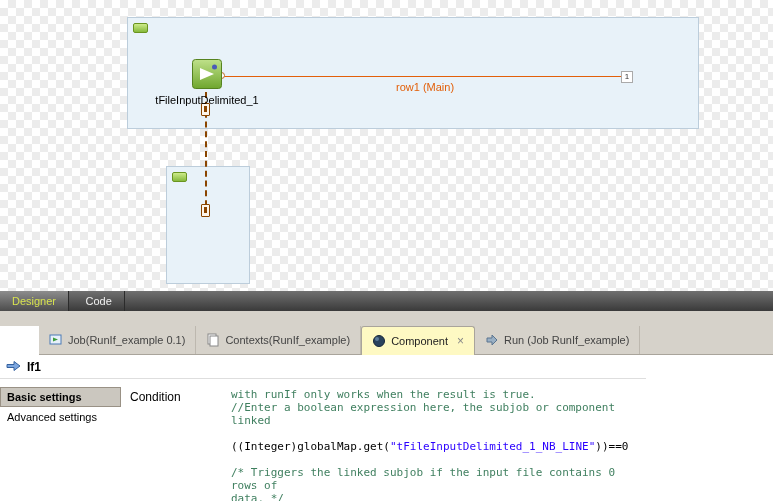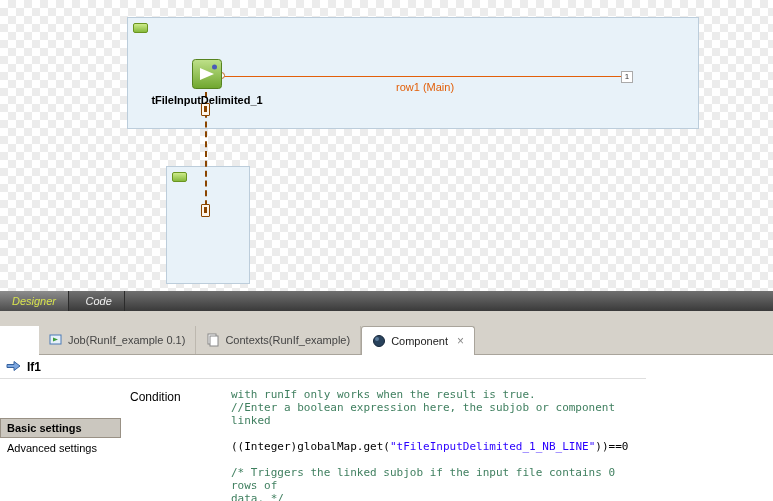--- a/index.html
+++ b/index.html
@@ -14,59 +14,59 @@
       linear-gradient(45deg,#ececec 25%,transparent 25%,transparent 75%,#ececec 75%);
     background-size:16px 16px;background-position:0 0,8px 8px;}
   .subjob{position:absolute;background:#e8f2f9;border:1px solid #bccddb;box-sizing:border-box;}
   #subjob-main{left:127px;top:17px;width:572px;height:112px;}
   #subjob-msgbox{left:166px;top:166px;width:84px;height:118px;}
   .collapse-btn{position:absolute;left:5px;top:5px;width:13px;height:8px;border:1px solid #69941f;border-radius:2px;background:linear-gradient(#cdeb8a,#86b93c);}
 
   .component{position:absolute;width:124px;text-align:center;cursor:default;}
   .component .icon{display:inline-block;line-height:0;}
   .component .clabel{font-size:11px;color:#000;margin-top:1px;white-space:nowrap;}
-  #comp-tfileinput{left:145px;top:59px;font-weight:bold;}
+  #comp-tfileinput{left:145px;top:59px;}
   #comp-tlogrow{left:586px;top:59px;}
   #comp-tmsgbox{left:145px;top:222px;}
 
   .conn-line{position:absolute;left:224px;top:76px;width:406px;height:0;border-top:1px solid #e2600a;}
   .conn-label{position:absolute;left:396px;top:81px;font-size:11px;color:#e2600a;white-space:nowrap;}
   .port-start{position:absolute;left:218px;top:72px;width:7px;height:7px;border:1px solid #b96a28;border-radius:50%;background:#fff;box-sizing:border-box;}
   .row-count{position:absolute;left:621px;top:71px;width:10px;height:10px;font-size:8px;line-height:10px;text-align:center;color:#333;background:#fff;border:1px solid #aaa;box-sizing:content-box;}
 
   .trigger-line{position:absolute;left:205px;top:92px;height:124px;width:0;border-left:2px dashed #8a4500;}
   .trigger-handle{position:absolute;left:201px;width:9px;height:13px;background:#fdf6ec;border:1px solid #8a4500;border-radius:1px;box-sizing:border-box;}
   #trigger-handle-top{top:103px;}
   #trigger-handle-bottom{top:204px;}
   .trigger-handle::after{content:"";display:block;margin:2px auto 0;width:3px;height:6px;background:#8a4500;}
 
   
-  #view-bar{position:absolute;left:0;top:291px;width:773px;height:20px;background:linear-gradient(#707070,#3a3a3a);font-style:italic;}
+  #view-bar{position:absolute;left:0;top:291px;width:773px;height:20px;background:linear-gradient(#707070,#3a3a3a);}
   .view-tab{display:inline-block;height:20px;line-height:20px;padding:0 12px;font-size:11px;vertical-align:top;cursor:default;}
   #tab-designer{color:#d8e34f;background:linear-gradient(#8d8d8d,#4c4c4c);border-right:1px solid #2b2b2b;}
   #tab-code{color:#f0f0f0;border-right:1px solid #2b2b2b;}
 
   #gap-strip{position:absolute;left:0;top:311px;width:773px;height:15px;background:#d6d2ca;}
 
   
   #editor-tab-bar{position:absolute;left:0;top:326px;width:773px;height:29px;background:#d6d2ca;border-bottom:1px solid #a9a49b;box-sizing:border-box;display:flex;align-items:stretch;margin-left:39px;}
   .etab{display:flex;align-items:center;gap:5px;padding:0 10px;font-size:11px;color:#444;border-right:1px solid #bdb8af;white-space:nowrap;}
   .etab .ticon{display:inline-block;line-height:0;}
-  .etab.active{background:#ffffff;border:1px solid #a9a49b;border-bottom:none;color:#222;border-top-left-radius:3px;border-top-right-radius:3px;margin-bottom:-1px;}
+  .etab.active{background:#fef9c3;border:1px solid #a9a49b;border-bottom:none;color:#222;border-top-left-radius:3px;border-top-right-radius:3px;margin-bottom:-1px;}
   .etab .close{color:#888;font-size:12px;margin-left:4px;}
   #minimize-btn{margin-left:auto;align-self:center;margin-right:8px;line-height:0;}
 
   
   #component-panel{position:absolute;left:0;top:355px;width:646px;height:146px;background:#fff;}
   #panel-header{height:23px;display:flex;align-items:center;gap:6px;padding-left:6px;border-bottom:1px solid #dedede;}
   #panel-title{font-size:12px;font-weight:bold;color:#000;}
   #panel-body{position:absolute;left:0;top:24px;right:0;bottom:0;}
   #settings-nav{position:absolute;left:0;top:8px;width:121px;}
   .nav-item{font-size:11px;padding:3px 6px;color:#000;}
-  #nav-basic{background:#cbc7bf;border:1px solid #999185;font-weight:bold;margin-top:31px;}
+  #nav-basic{background:#cbc7bf;border:1px solid #999185;font-weight:bold;}
   #nav-advanced{border:1px solid transparent;}
   #condition-label{position:absolute;left:130px;top:11px;font-size:12px;color:#000;}
   #condition-editor{position:absolute;left:231px;top:9px;right:4px;bottom:0;font-family:"DejaVu Sans Mono",monospace;font-size:11px;line-height:13px;color:#000;}
   .code-line{min-height:13px;white-space:pre-wrap;}
   .comment{color:#3f7f5f;}
   .code-string{color:#2a00ff;}
 </style>
 </head>
 <body>
 
@@ -138,20 +138,28 @@
     <div class="etab active">
       <span class="ticon">
         <svg width="14" height="14" viewBox="0 0 14 14">
           <circle cx="7" cy="7" r="5.5" fill="#29425c" stroke="#16263a"></circle>
           <circle cx="5" cy="5" r="2" fill="#5a7a9a"></circle>
         </svg>
       </span>
       <span>Component</span>
       <span class="close">×</span>
     </div>
+    <div class="etab">
+      <span class="ticon">
+        <svg width="14" height="14" viewBox="0 0 14 14">
+          <path d="M2 5 H7 V2 L12 7 L7 12 V9 H2 Z" fill="#9ab0c4" stroke="#5a7590"></path>
+        </svg>
+      </span>
+      <span>Run (Job RunIf_example)</span>
+    </div>
     <span id="minimize-btn">
       <span>
         <svg width="14" height="14" viewBox="0 0 14 14">
           <circle cx="7" cy="7" r="6" fill="#f4f2ee" stroke="#888"></circle>
           <line x1="4" y1="7" x2="10" y2="7" stroke="#555" stroke-width="1.5"></line>
         </svg>
       </span>
     </span>
   </div>
 

